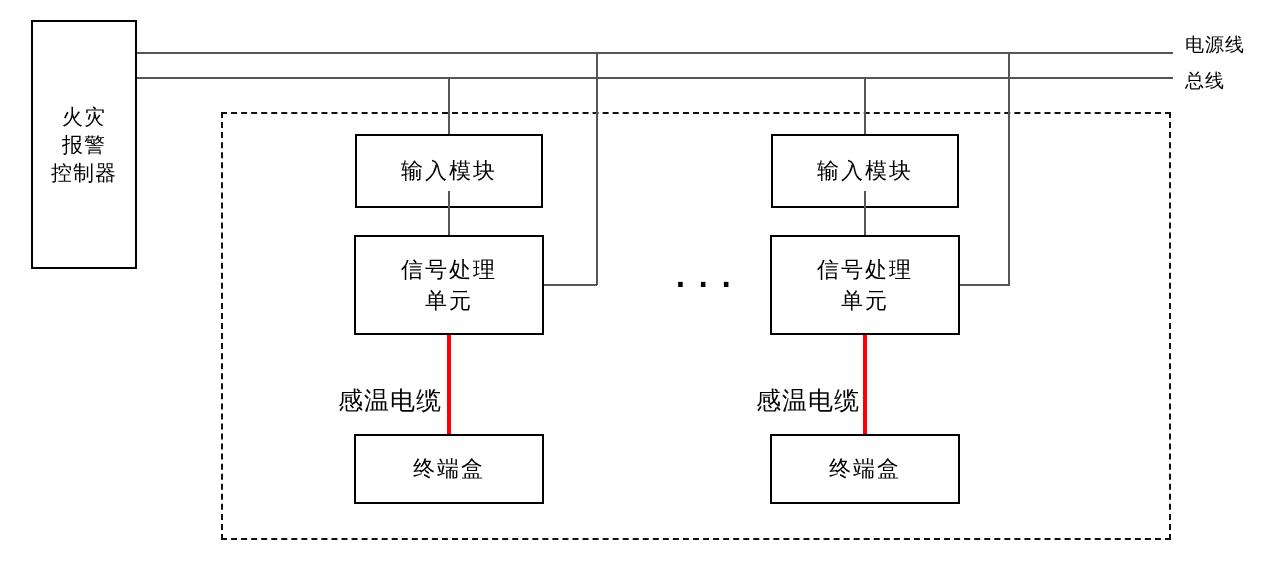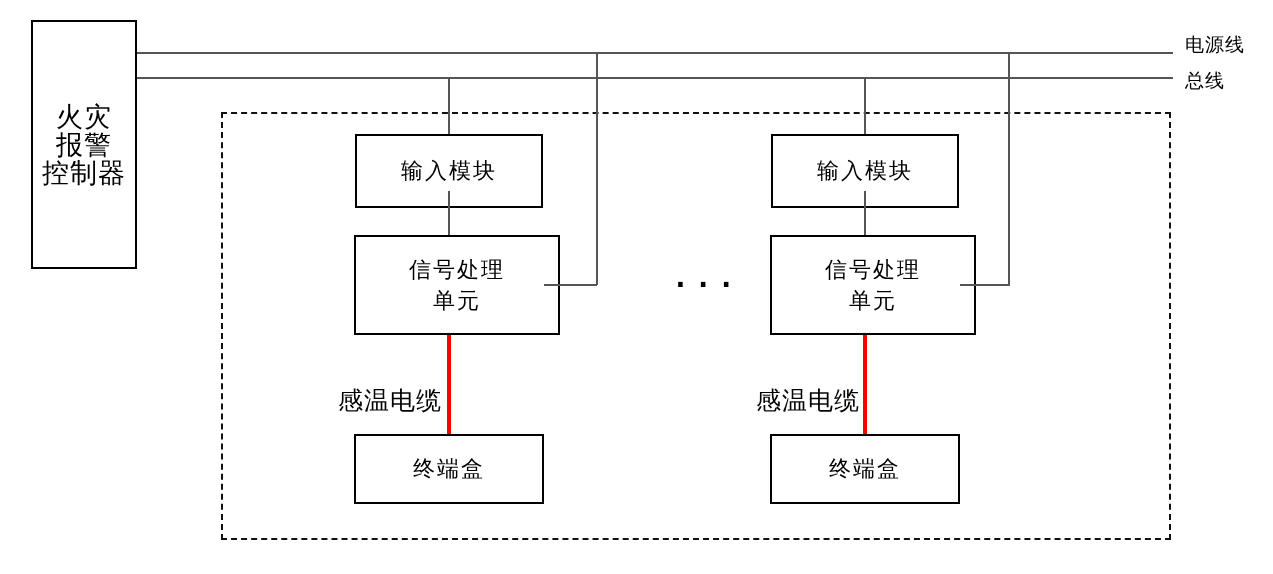--- a/index.html
+++ b/index.html
@@ -19,40 +19,40 @@
     align-items: center;
     justify-content: center;
     text-align: center;
     font-size: 22px;
     letter-spacing: 2px;
     white-space: pre-line;
     box-sizing: border-box;
   }
   .controller {
     left: 31px; top: 20px; width: 106px; height: 249px;
-    font-size: 27px; line-height: 28px; letter-spacing: 1px;
+    font-size: 21px; line-height: 28px; letter-spacing: 1px;
   }
   .hline { position: absolute; height: 1.5px; background: #555; }
   .vline { position: absolute; width: 1.5px; background: #555; }
   .line-label {
     position: absolute;
     font-size: 19px;
     letter-spacing: 1px;
     white-space: nowrap;
   }
   .dashed-zone {
     position: absolute;
     left: 221px; top: 112px; width: 950px; height: 428px;
     border: 2px dashed #111;
     box-sizing: border-box;
     background: transparent;
   }
   
   .input-module   { top: 134px; width: 188px; height: 74px; }
-  .signal-unit    { top: 235px; width: 206px; height: 100px; line-height: 31px; }
+  .signal-unit    { top: 235px; width: 190px; height: 100px; line-height: 31px; }
   .terminal-box   { top: 434px; width: 190px; height: 70px; }
   .cable {
     position: absolute;
     width: 4px; top: 335px; height: 116px;
     background: #ff0000;
   }
   .cable-label {
     position: absolute;
     top: 384px;
     font-size: 25px;

